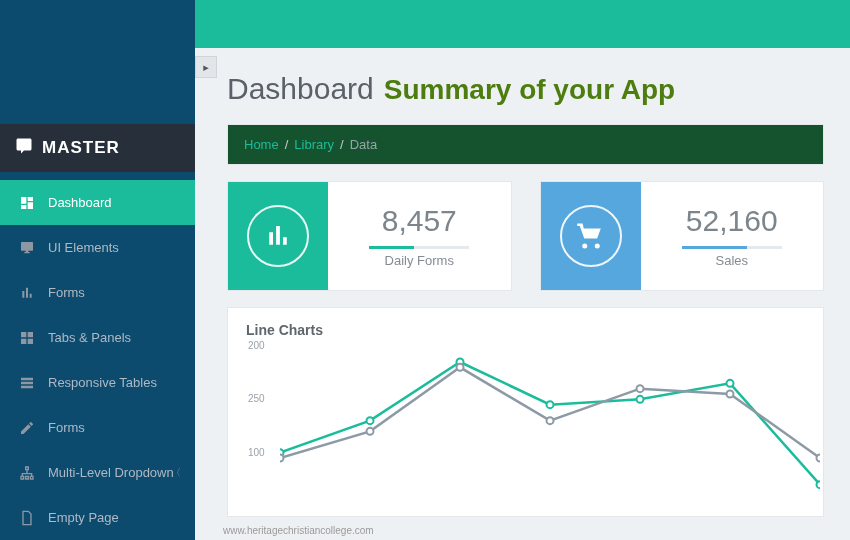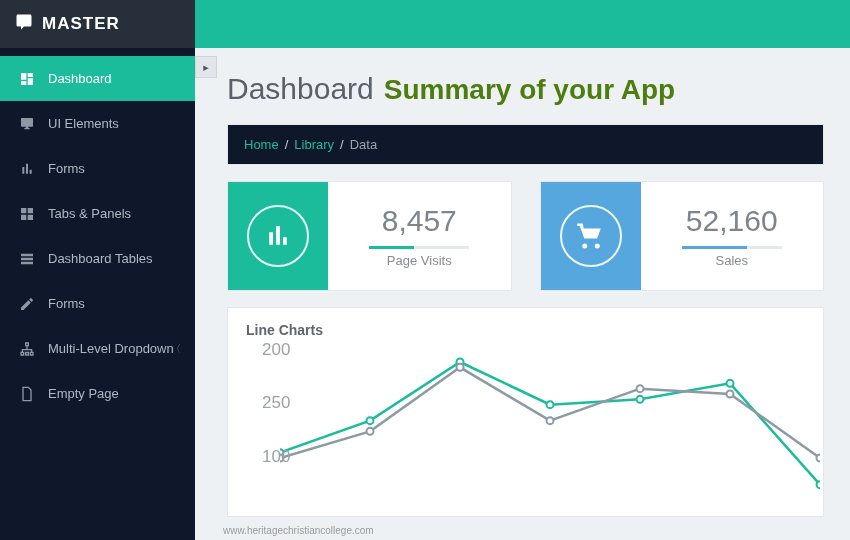--- a/index.html
+++ b/index.html
@@ -1,55 +1,55 @@
 <!DOCTYPE html>
 <html><head>
 <meta charset="utf-8">
 <style>
   * { box-sizing: border-box; margin: 0; padding: 0; font-family: "Segoe UI", Arial, sans-serif; }
   html,body { width:850px; height:540px; overflow:hidden; background:#fff; }
   .app { display:flex; width:850px; height:540px; }
   
-  .sidebar { width:195px; background:#0f172a; color:#cfd8dc; display:flex; flex-direction:column; }
+  .sidebar { width:195px; background:#0c4a6e; color:#cfd8dc; display:flex; flex-direction:column;justify-content:flex-end; }
   .brand { background:#262f3a; height:48px; width:195px; display:flex; align-items:center; padding:0 14px; font-weight:700; letter-spacing:1px; color:#fff; font-size:17px; }
   .brand svg { margin-right:8px; }
   .nav { list-style:none; margin-top:8px; }
   .nav li { display:flex; align-items:center; height:45px; padding:0 16px; font-size:13px; color:#aeb9c4; cursor:pointer; position:relative;}
   .nav li.active { background:#1bbc9b; color:#fff; }
   .nav li .ico { width:22px; display:flex; align-items:center; justify-content:center; margin-right:10px;}
   .nav li .chev { position:absolute; right:14px; font-size:10px; color:#8d98a4;}
   
   .main { flex:1; background:#eef1f4; position:relative; display:flex; flex-direction:column;}
   .topbar { height:48px; background:#1bbc9b; width:100%; position:relative;}
   .collapse-btn { position:absolute; left:0; top:56px; width:22px; height:22px; background:#e2e5e9; border:1px solid #cfd5db; display:flex; align-items:center; justify-content:center; font-size:11px; color:#555; cursor:pointer;}
   .content { padding:24px 26px 0 32px; flex:1; overflow:hidden;}
   .page-title { font-size:30px; font-weight:300; color:#5a6168; display:flex; align-items:baseline; gap:10px;}
   .page-title .sub { font-size:28px; color:#4d7c0f; font-weight:700;}
-  .crumbs { background:#0f172a; border:1px solid #e4e8ec; padding:12px 16px; margin-top:18px; font-size:13px; color:#9aa3ab;}
+  .crumbs { background:#14532d; border:1px solid #e4e8ec; padding:12px 16px; margin-top:18px; font-size:13px; color:#9aa3ab;}
   .crumbs a { color:#1bbc9b; text-decoration:none; }
   .crumbs .sep { color:#c4ccd3; margin:0 6px;}
   
   .stats { display:flex; gap:28px; margin-top:16px;}
   .stat { background:#fff; border:1px solid #e4e8ec; flex:1; height:110px; display:flex; align-items:center; }
   .stat .badge { width:100px; height:100%; display:flex; align-items:center; justify-content:center;}
   .stat .badge.green { background:#1bbc9b;}
   .stat .badge.blue  { background:#56a7dd;}
   .stat .badge .circ { width:62px; height:62px; border:2px solid rgba(255,255,255,.9); border-radius:50%; display:flex; align-items:center; justify-content:center;}
   .stat .info { flex:1; text-align:center;}
   .stat .info .num { font-size:30px; color:#7d858c; font-weight:300;}
   .stat .info .lbl { font-size:13px; color:#848c93; margin-top:4px;}
   .stat .info .bar { height:3px; width:55%; margin:8px auto 0; background:#e6e9ec; position:relative;}
   .stat .info .bar::after{content:"";position:absolute;left:0;top:0;height:100%;}
   .stat.green .info .bar::after{ width:45%; background:#1bbc9b;}
   .stat.blue  .info .bar::after{ width:65%; background:#56a7dd;}
   
   .chart-card { background:#fff; border:1px solid #e4e8ec; margin-top:16px; padding:14px 18px 0; height:210px; position:relative; overflow:hidden;}
   .chart-card h4 { font-size:14px; font-weight:600; color:#5f666d; margin-bottom:8px;}
   .chart-wrap { position:relative; height:160px; }
-  .ytick { position:absolute; left:16px; font-size:17px; color:#9aa2a9;}
+  .ytick { position:absolute; left:2px; font-size:10px; color:#9aa2a9;}
   svg.plot { position:absolute; left:34px; top:0; }
   .watermark{position:absolute;left:4px;bottom:4px;font-size:10px;color:#9a9a9a;margin-left:24px;}
 </style>
 </head>
 <body>
 
 <div class="app">
   <aside class="sidebar">
     <div class="brand">
       <span>
@@ -91,21 +91,21 @@
             </svg>
           </span>
           <span>Tabs &amp; Panels</span>
         </li>
         <li>
           <span class="ico">
             <svg width="16" height="16" viewBox="0 0 24 24" fill="#8d98a4">
               <path d="M3 4h18v4H3zM3 10h18v4H3zM3 16h18v4H3z"></path>
             </svg>
           </span>
-          <span>Dashboard Tables</span>
+          <span>Responsive Tables</span>
         </li>
         <li>
           <span class="ico">
             <svg width="16" height="16" viewBox="0 0 24 24" fill="#8d98a4">
               <path d="M3 17.25V21h3.75L17.81 9.94l-3.75-3.75L3 17.25zM20.71 7.04a1 1 0 0 0 0-1.41l-2.34-2.34a1 1 0 0 0-1.41 0L15.13 5.12l3.75 3.75 1.83-1.83z"></path>
             </svg>
           </span>
           <span>Forms</span>
         </li>
         <li>
@@ -147,21 +147,21 @@
             <div class="badge green">
               <div class="circ">
                 <svg width="30" height="30" viewBox="0 0 24 24" fill="#fff">
                   <path d="M5 9h3v10H5zM10.5 4h3v15h-3zM16 13h3v6h-3z"></path>
                 </svg>
               </div>
             </div>
             <div class="info">
               <div class="num">8,457</div>
               <div class="bar"></div>
-              <div class="lbl">Page Visits</div>
+              <div class="lbl">Daily Forms</div>
             </div>
           </div>
           <div class="stat blue">
             <div class="badge blue">
               <div class="circ">
                 <svg width="30" height="30" viewBox="0 0 24 24" fill="#fff">
                   <path d="M7 18a2 2 0 1 0 0 4 2 2 0 0 0 0-4zm10 0a2 2 0 1 0 0 4 2 2 0 0 0 0-4zM7.16 14h9.69l3-8H6.21L5.27 2H1v2h2l3.6 10z"></path>
                 </svg>
               </div>
             </div>

